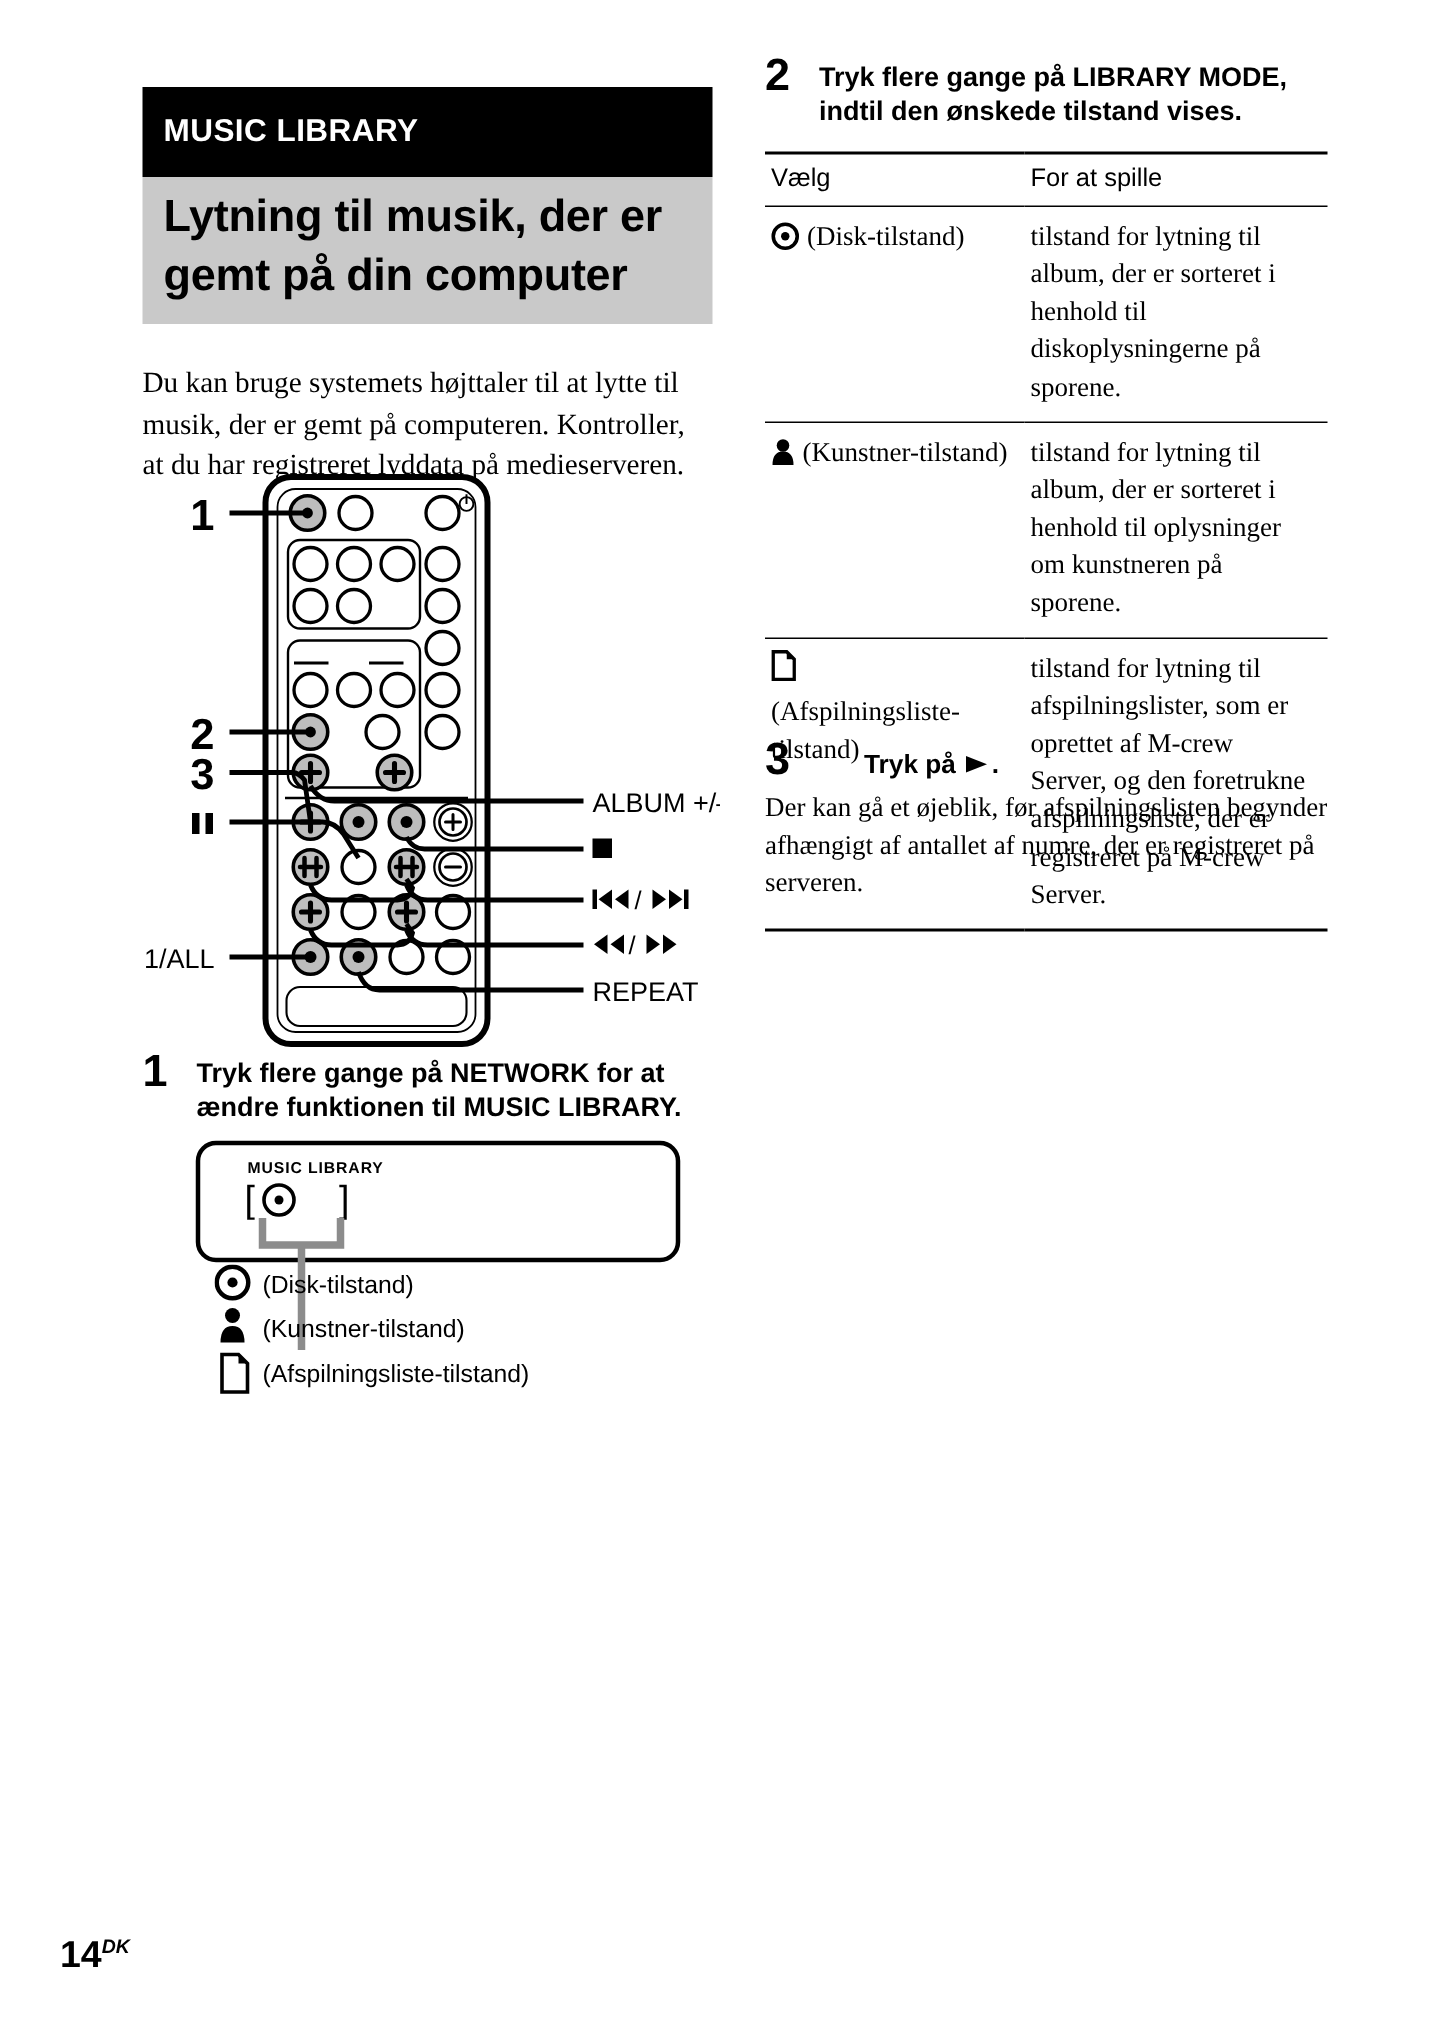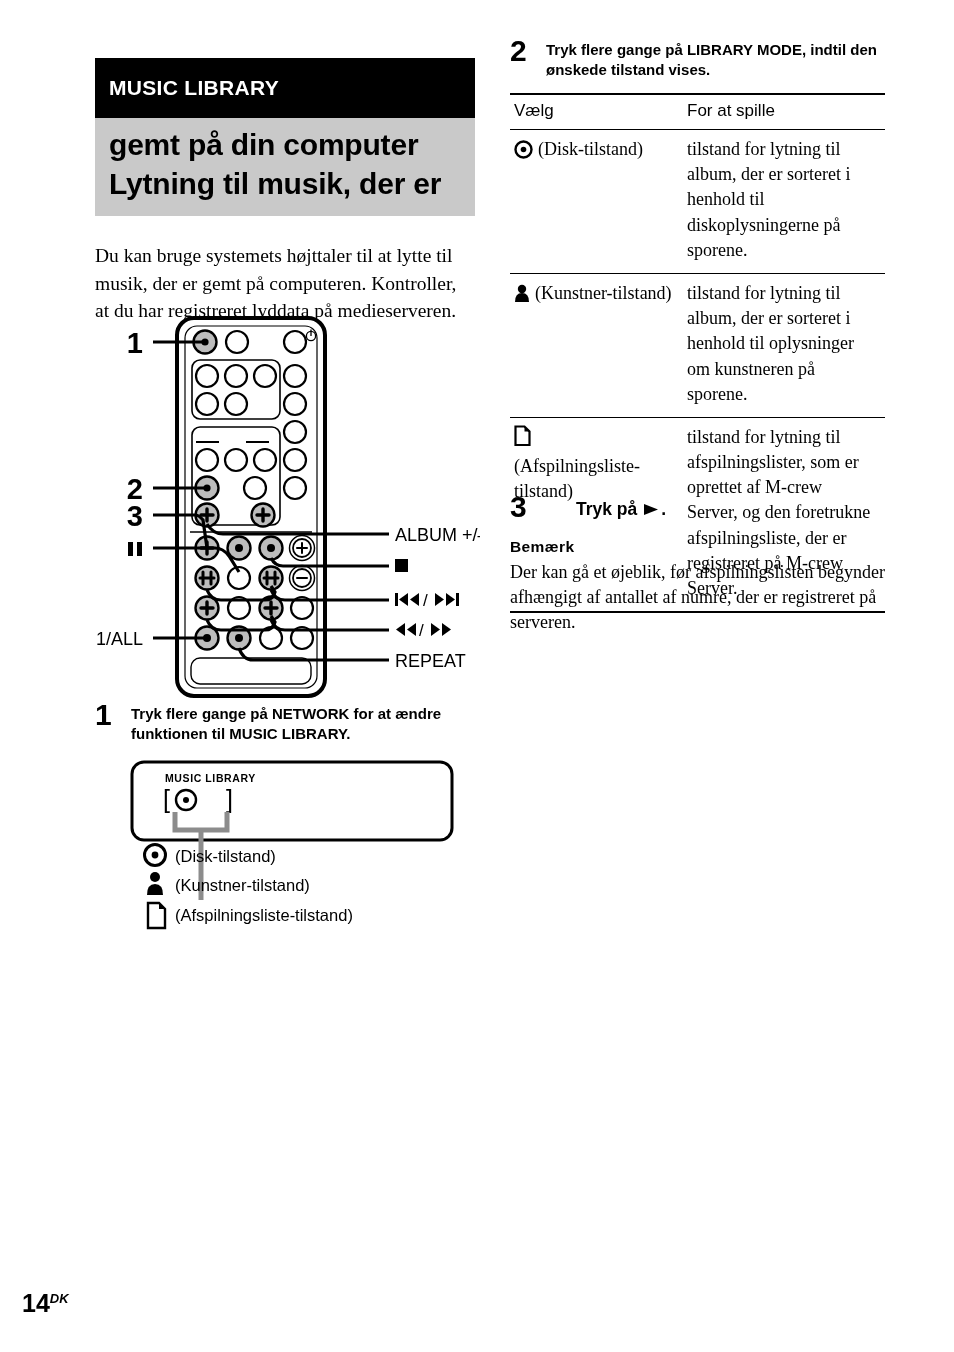--- a/index.html
+++ b/index.html
@@ -82,21 +82,21 @@
     font-family: "Liberation Sans", sans-serif;
     font-weight: bold;
     font-size: 30px;
     line-height: 1;
     width: 36px;
     flex: none;
   }
   .step-text {
     font-family: "Liberation Sans", sans-serif;
     font-weight: bold;
-    font-size: 15px;
+    font-size: 18px;
     line-height: 1.30;
     padding-top: 4px;
   }
 
   #display-figure {
     position: absolute;
     left: 130px;
     top: 760px;
     width: 330px;
     height: 170px;
@@ -167,21 +167,21 @@
   }
   .note-body {
     font-size: 18px;
     line-height: 1.40;
     margin-top: 4px;
   }
 
   
   #page-footer {
     position: absolute;
-    left: 22px;
+    left: 40px;
     bottom: 34px;
     font-family: "Liberation Sans", sans-serif;
     font-weight: bold;
     font-size: 25px;
   }
   #page-footer .sup {
     font-size: 13px;
     font-style: italic;
     vertical-align: 9px;
     font-weight: bold;
@@ -190,22 +190,22 @@
 </head>
 <body>
 
 <div id="left-col">
 
   <div class="section-band">
     <span class="section-band-label">MUSIC LIBRARY</span>
   </div>
 
   <div class="title-band">
+    <div class="title-band-text">Lytning til musik, der er</div>
     <div class="title-band-text">gemt på din computer</div>
-    <div class="title-band-text">Lytning til musik, der er</div>
   </div>
 
   <p class="intro-para">Du kan bruge systemets højttaler til at lytte til musik, der er gemt på computeren. Kontroller, at du har registreret lyddata på medieserveren.</p>
 </div>
 
 <div id="remote-figure">
 <svg width="385" height="395" viewBox="0 0 385 395" xmlns="http://www.w3.org/2000/svg">
   <defs>
     <g id="btnOpen">
       <circle r="11" fill="#ffffff" stroke="#000" stroke-width="2.2"></circle>
@@ -453,19 +453,18 @@
     <div class="step3-text">
       <span>Tryk på</span>
       <span style="display:inline-block;vertical-align:-1px;">
         <svg width="19" height="13" viewBox="0 0 19 13">
             <path d="M2,1 L16,6.5 L2,12 Z" fill="#000"></path>
           </svg>
       </span><span>.</span>
     </div>
   </div>
 
-  <div class="note-head">Bemærk</div>
   <div class="note-body">Der kan gå et øjeblik, før afspilningslisten begynder afhængigt af antallet af numre, der er registreret på serveren.</div>
 </div>
 
 <div id="page-footer">
   <span>14</span><span class="sup">DK</span>
 </div>
 
 </body></html>

